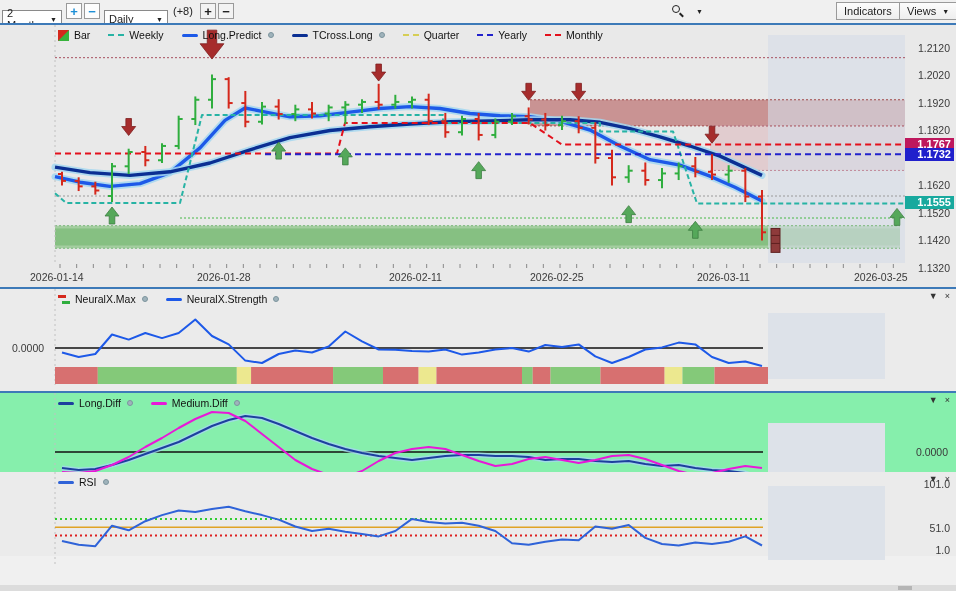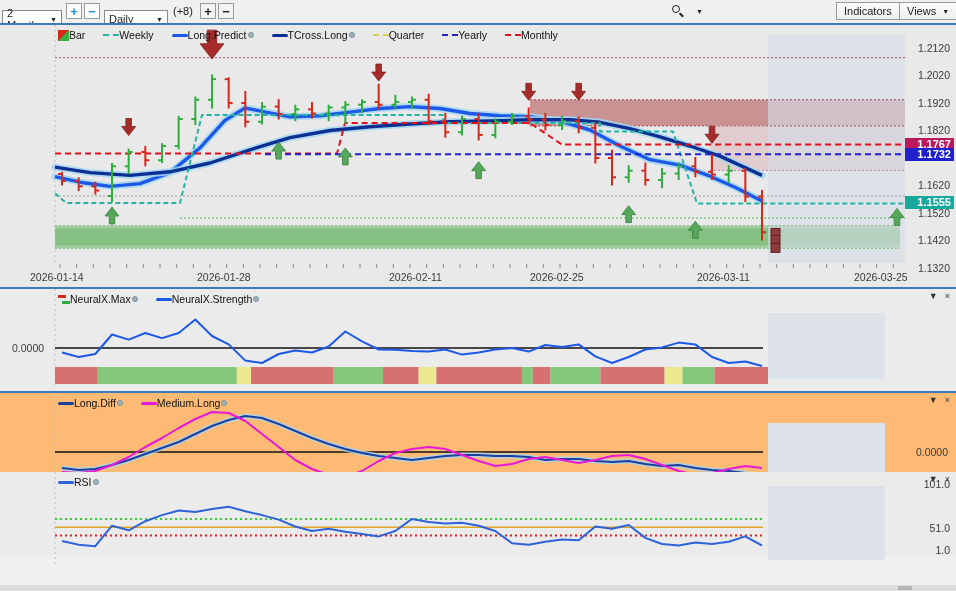--- a/index.html
+++ b/index.html
@@ -15,21 +15,21 @@
   .bluebtn { color:#1d8fd6; }
   .graybtn { color:#222; background:#f3f3f3; }
   .title-box { left:360px; width:304px; background:#fff; border:1px solid #555; display:flex; align-items:center; justify-content:center; font-size:11.5px; color:#111; white-space:nowrap; }
   .tool-btn { background:linear-gradient(#fcfcfc,#eee); border:1px solid #9a9a9a; display:flex; align-items:center; padding:0 7px; font-size:11px; }
   .sep { position:absolute; left:0; width:956px; height:2px; background:#3d7ab8; }
 
   
   .pane { position:absolute; left:0; width:956px; background:#e9e9e9; }
   .pane svg { position:absolute; top:0; left:0; }
   .legend-row { position:absolute; top:4px; left:58px; display:flex; gap:18px; align-items:center; z-index:5; }
-  .leg-item { display:flex; align-items:center; gap:0; font-size:10.5px; color:#111; cursor:pointer; }
+  .leg-item { display:flex; align-items:center; gap:5px; font-size:10.5px; color:#111; cursor:pointer; }
   .sw-line { width:16px; height:0; border-top:3px solid; border-radius:2px; }
   .sw-dash { width:16px; height:0; border-top:2px dashed; }
   .sw-bar { width:11px; height:11px; background:linear-gradient(135deg,#d5281c 48%,#37b33c 52%); }
   .sw-neural { width:12px; height:9px; position:relative; }
   .sw-neural i { position:absolute; display:block; height:3px; width:8px; }
   .sw-neural i:first-child { left:0; top:0; background:#d5281c; }
   .sw-neural i:last-child  { right:0; bottom:0; background:#2fae3e; }
   .leg-dot { width:6px; height:6px; border-radius:50%; background:#9fb3bb; border:1px solid #7c949d; margin-left:1px; }
 
   .axis-label { position:absolute; font-size:10.5px; color:#3a3a3a; right:6px; text-align:right; }
@@ -394,38 +394,38 @@
       </div>
     </div>
   <div class="pane-btns">
     <span>▼</span>
     <span>×</span>
   </div>
   <div class="side-label" style="left:12px;top:53px;">0.0000</div>
 </div>
 <div class="sep" style="top:391px"></div>
 
-<div class="pane" id="diff-pane" style="top:393px;height:94px;background:#fdba74;">
+<div class="pane" id="diff-pane" style="top:393px;height:94px;background:#86efac;">
   <svg id="diff-svg" width="956" height="94">
       <rect x="768" y="30" width="117" height="58" fill="#dde2e9"></rect>
       <line x1="55" y1="0" x2="55" y2="90" stroke="#c0c0c0" stroke-width="1" stroke-dasharray="2,3"></line>
       <line x1="55" y1="59" x2="763" y2="59" stroke="#111" stroke-width="1.6"></line>
       <path d="M62.0,75.0 L78.7,77.0 L95.3,76.0 L112.0,72.0 L128.7,67.0 L145.3,61.0 L162.0,55.0 L178.7,49.0 L195.3,41.0 L212.0,33.0 L228.7,27.0 L245.3,23.0 L262.0,25.0 L278.7,31.0 L295.3,38.0 L312.0,45.0 L328.7,51.0 L345.3,56.0 L362.0,60.0 L378.7,63.0 L395.3,65.0 L412.0,67.0 L428.7,65.0 L445.3,63.0 L462.0,62.0 L478.7,62.0 L495.3,63.0 L512.0,63.0 L528.7,64.0 L545.3,67.0 L562.0,66.0 L578.7,66.0 L595.3,68.0 L612.0,69.0 L628.7,68.0 L645.3,71.0 L662.0,73.0 L678.7,72.0 L695.3,75.0 L712.0,77.0 L728.7,78.0 L745.3,80.0 L762.0,86.0" fill="none" stroke="#a5d7f0" stroke-width="5" opacity="0.8" stroke-linejoin="round"></path>
       <path d="M62.0,75.0 L78.7,77.0 L95.3,76.0 L112.0,72.0 L128.7,67.0 L145.3,61.0 L162.0,55.0 L178.7,49.0 L195.3,41.0 L212.0,33.0 L228.7,27.0 L245.3,23.0 L262.0,25.0 L278.7,31.0 L295.3,38.0 L312.0,45.0 L328.7,51.0 L345.3,56.0 L362.0,60.0 L378.7,63.0 L395.3,65.0 L412.0,67.0 L428.7,65.0 L445.3,63.0 L462.0,62.0 L478.7,62.0 L495.3,63.0 L512.0,63.0 L528.7,64.0 L545.3,67.0 L562.0,66.0 L578.7,66.0 L595.3,68.0 L612.0,69.0 L628.7,68.0 L645.3,71.0 L662.0,73.0 L678.7,72.0 L695.3,75.0 L712.0,77.0 L728.7,78.0 L745.3,80.0 L762.0,86.0" fill="none" stroke="#1d3f9e" stroke-width="2" stroke-linejoin="round"></path>
       <path d="M62.0,79.0 L78.7,80.0 L95.3,78.0 L112.0,72.0 L128.7,64.0 L145.3,54.0 L162.0,45.0 L178.7,35.0 L195.3,26.0 L212.0,19.0 L228.7,20.0 L245.3,28.0 L262.0,41.0 L278.7,54.0 L295.3,67.0 L312.0,76.0 L328.7,82.0 L345.3,84.0 L362.0,78.0 L378.7,68.0 L395.3,60.0 L412.0,56.0 L428.7,54.0 L445.3,56.0 L462.0,62.0 L478.7,68.0 L495.3,73.0 L512.0,71.0 L528.7,66.0 L545.3,64.0 L562.0,67.0 L578.7,70.0 L595.3,67.0 L612.0,63.0 L628.7,62.0 L645.3,66.0 L662.0,72.0 L678.7,78.0 L695.3,82.0 L712.0,80.0 L728.7,76.0 L745.3,73.0 L762.0,75.0" fill="none" stroke="#e818d8" stroke-width="2" stroke-linejoin="round"></path>
     </svg>
   <div class="legend-row" id="diff-legend">
       <div class="leg-item">
         <span class="sw-line" style="border-color: rgb(29, 63, 158);"></span>
         <span>Long.Diff</span>
         <span class="leg-dot"></span>
       </div>
       <div class="leg-item">
         <span class="sw-line" style="border-color: rgb(232, 24, 216);"></span>
-        <span>Medium.Long</span>
+        <span>Medium.Diff</span>
         <span class="leg-dot"></span>
       </div>
     </div>
   <div class="pane-btns">
     <span>▼</span>
     <span>×</span>
   </div>
   <div class="side-label" style="right:8px;top:53px;text-align:right;">0.0000</div>
 </div>
 <div class="sep" style="top:488px"></div>

